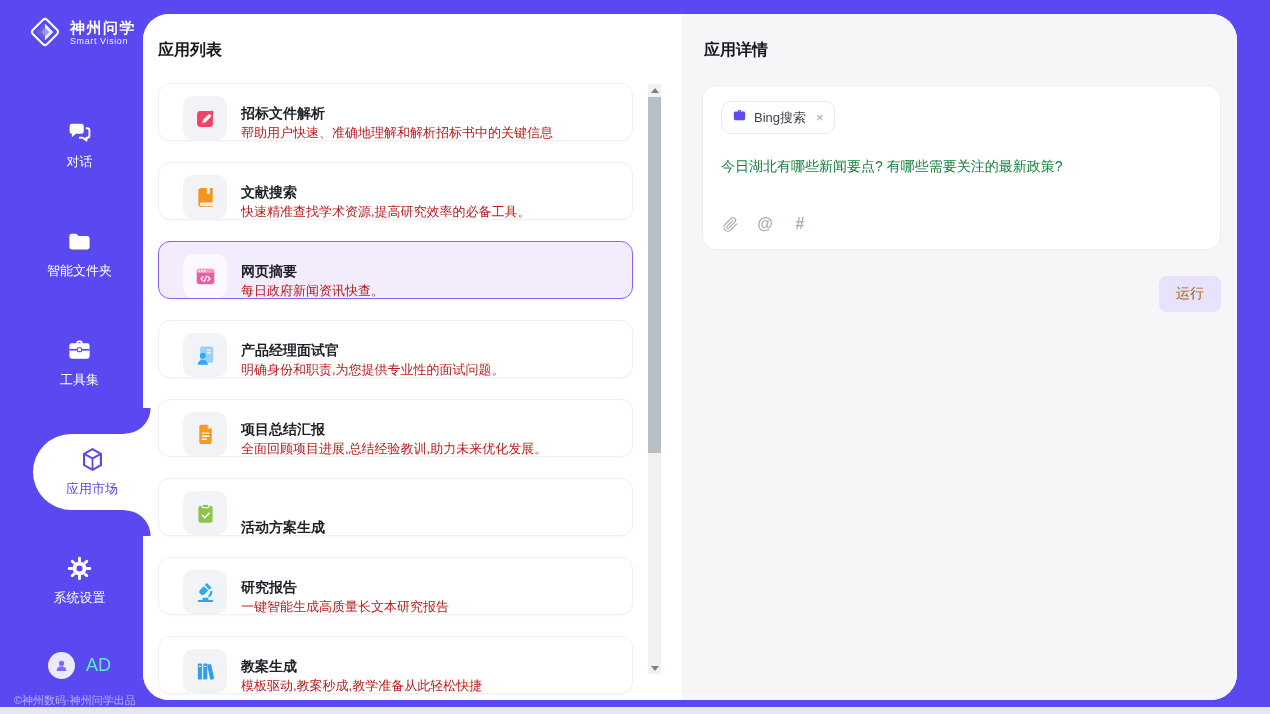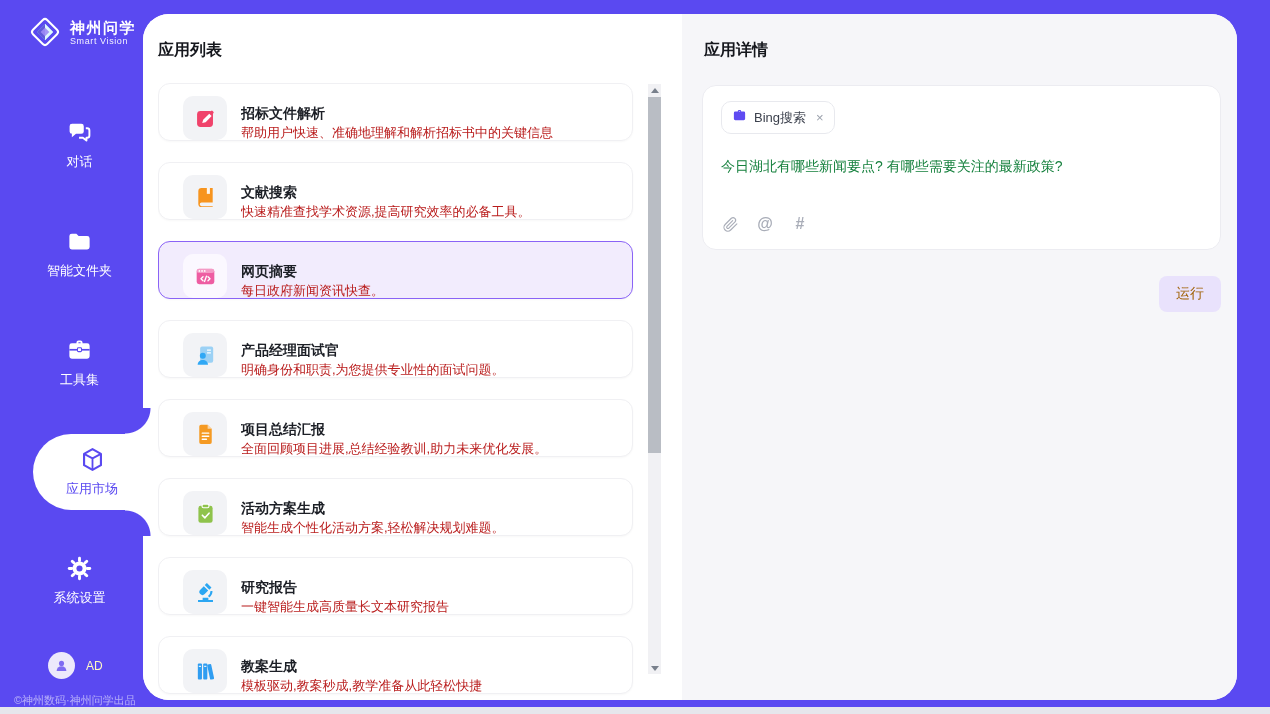--- a/index.html
+++ b/index.html
@@ -36,21 +36,21 @@
     content:""; position:absolute; top:-26px; right:0; width:26px; height:26px;
     background:radial-gradient(circle 26px at 0 0, #5a49f1 25px, #fff 26px);
   }
   .nav-item.active::after {
     content:""; position:absolute; bottom:-26px; right:0; width:26px; height:26px;
     background:radial-gradient(circle 26px at 0 100%, #5a49f1 25px, #fff 26px);
   }
   .user-row { margin-top:auto; display:flex; align-items:center; gap:11px; padding-left:40px; margin-bottom:14px; cursor:pointer; }
   .avatar { width:27px; height:27px; border-radius:50%; background:#ece9fb; display:flex; align-items:center; justify-content:center; }
   .avatar svg { width:15px; height:15px; }
-  .user-name { font-size:12px; color:#fef9c3; }
+  .user-name { font-size:18px; color:#5eead4; }
   .copyright { font-size:11px; color:rgba(255,255,255,.55); padding:0 0 9px 6px; white-space:nowrap; }
   
   .content-wrap {
     position:absolute; left:143px; top:14px; right:33px; bottom:14px;
     border-radius:26px; overflow:hidden; display:flex; background:#fff;
     z-index:0;
   }
   .panel-title { margin:0; font-size:16px; font-weight:bold; color:#15171d; }
   
   .list-panel { width:539px; min-width:539px; background:#fff; padding:26px 0 0 15px; position:relative; display:flex; flex-direction:column; }
@@ -280,21 +280,20 @@
   <div class="app-card">
     <span class="icon-tile">
             <svg viewBox="0 0 24 24">
               <rect x="4.6" y="4" width="14.8" height="17.6" rx="2.4" fill="#8fc34c"></rect>
               <rect x="8.4" y="2.2" width="7.2" height="3.8" rx="1.5" fill="#8fc34c" stroke="#fff" stroke-width="1.2"></rect>
               <path d="M8.7 13.8l2.7 2.7 4.3-4.8" stroke="#fff" stroke-width="1.7" fill="none" stroke-linecap="round" stroke-linejoin="round"></path>
             </svg>
           </span>
     <span class="card-text">
       <span class="card-title">活动方案生成</span>
-      <span class="card-desc">智能生成个性化活动方案,轻松解决规划难题。</span>
     </span>
   </div>
 
   <div class="app-card">
     <span class="icon-tile">
             <svg viewBox="0 0 24 24">
               <g fill="#2ba6f2">
                 <path d="M13.4 2l4.8 4.8-2.2 2.2-4.8-4.8z"></path>
                 <path d="M10.2 5.4l4.6 4.6-3.6 3.6a3.25 3.25 0 0 1-4.6-4.6z"></path>
                 <path d="M4.2 19.8h15.6v2.1H4.2z"></path>

